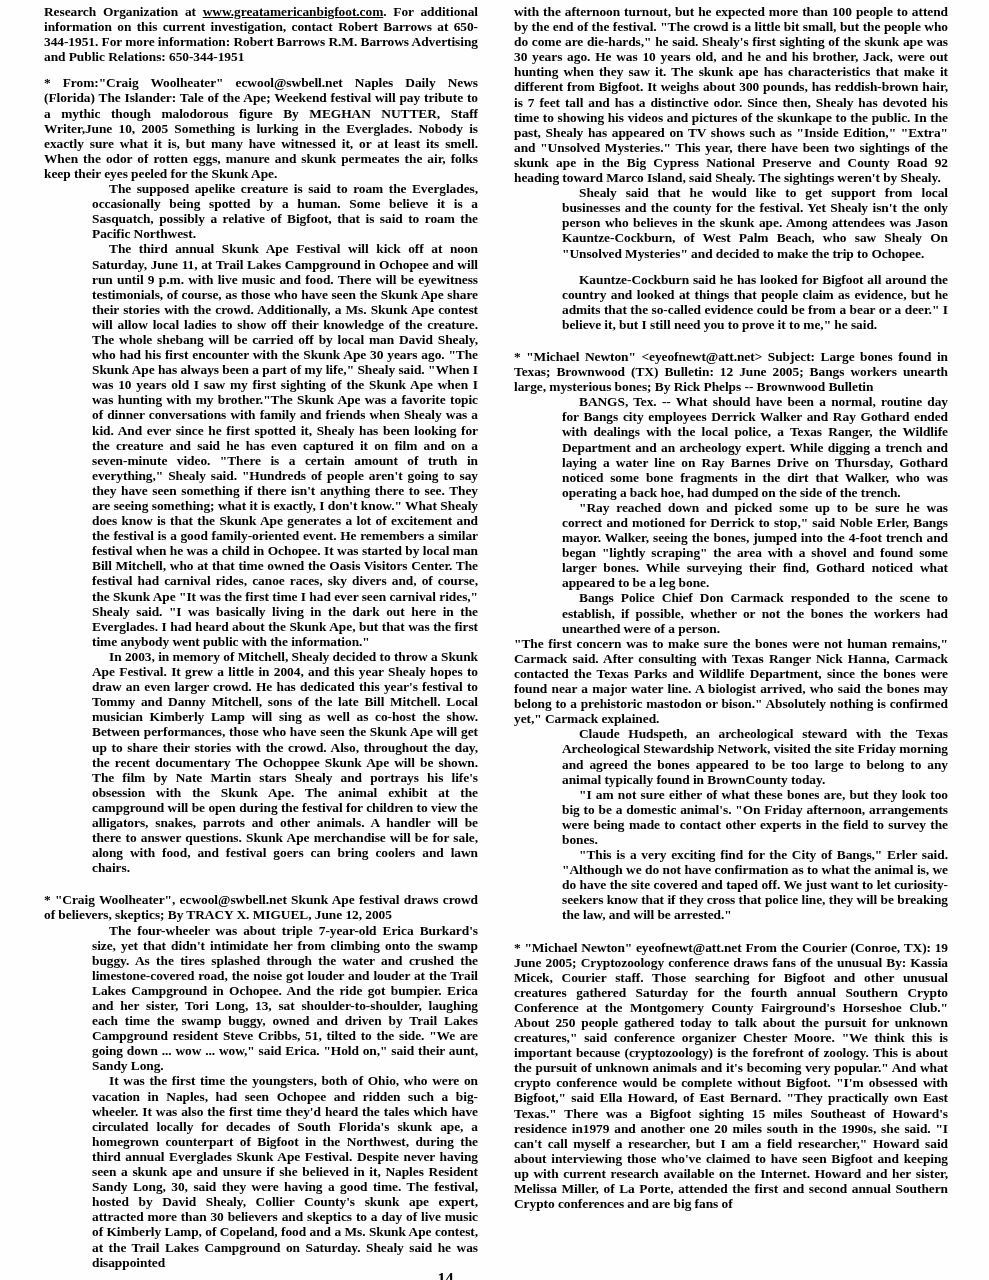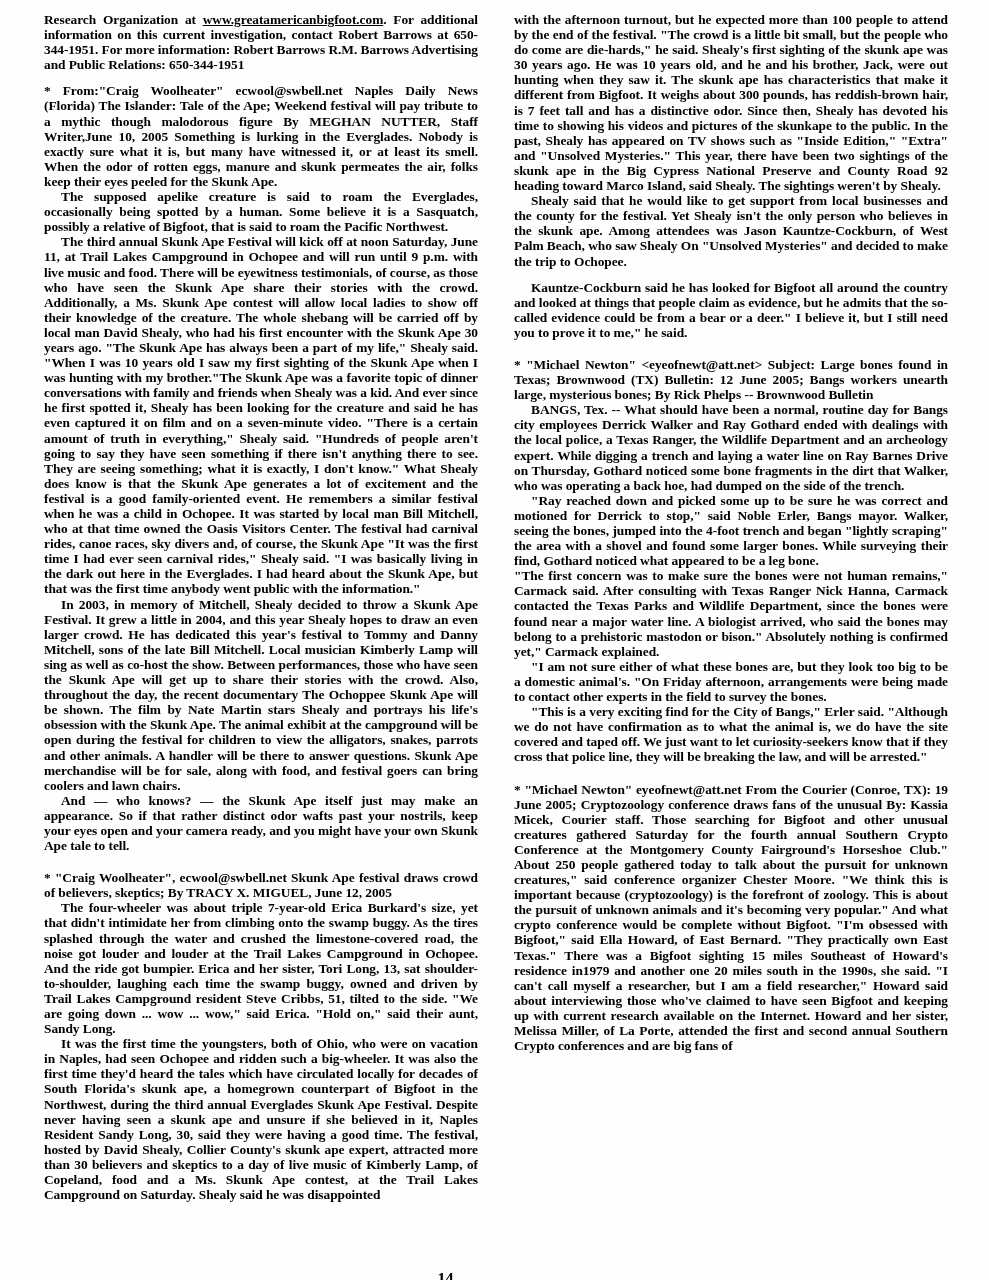--- a/index.html
+++ b/index.html
@@ -19,38 +19,39 @@
     position: absolute;
     left: 0;
     top: 0;
     width: 989px;
     height: 1280px;
     background: #fefefe;
   }
   .columns {
     position: absolute;
     left: 44px;
-    top: 12px;
+    top: 4px;
     width: 905px;
     display: flex;
     gap: 36px;
   }
   .col {
     width: 434px;
   }
   .col p {
     margin: 0;
     font-size: 13.4px;
     line-height: 15.1px;
     text-align: justify;
     font-weight: bold;
     letter-spacing: -0.05px;
   }
   .col p.indent {
     text-indent: 17px;
+    margin-left: 48px;
   }
   .col p.gap {
     margin-top: 11px;
   }
   .col p.biggap {
     margin-top: 17px;
   }
   .col p.hang {
     text-indent: 0;
   }
@@ -74,34 +75,35 @@
 
 <div class="page">
   <div class="columns">
 
     <div class="col">
       <p class="hang"><span>Research Organization at </span><a class="link" href="#">www.greatamericanbigfoot.com</a><span>. For additional information on this current investigation, contact Robert Barrows at 650-344-1951. For more information: Robert Barrows R.M. Barrows Advertising and Public Relations: 650-344-1951</span></p>
       <p class="gap hang">*  From:"Craig Woolheater" ecwool@swbell.net  Naples Daily News (Florida)  The Islander: Tale of the Ape; Weekend festival will pay tribute to a mythic though malodorous figure By MEGHAN NUTTER, Staff Writer,June 10, 2005     Something is lurking in the Everglades. Nobody is exactly sure what it is, but many have witnessed it, or at least its smell. When the odor of rotten eggs, manure and skunk permeates the air, folks keep their eyes peeled for the Skunk Ape.</p>
       <p class="indent">The supposed apelike creature is said to roam the Everglades, occasionally being spotted by a human. Some believe it is a Sasquatch, possibly a relative of Bigfoot, that is said to roam the Pacific Northwest.</p>
       <p class="indent">The third annual Skunk Ape Festival will kick off at noon Saturday, June 11, at Trail Lakes Campground in Ochopee and will run until 9 p.m. with live music and food. There will be eyewitness testimonials, of course, as those who have seen the Skunk Ape share their stories with the crowd. Additionally, a Ms. Skunk Ape contest will allow local ladies to show off their knowledge of the creature. The whole shebang will be carried off by local man David Shealy, who had his first encounter with the Skunk Ape 30 years ago.   "The Skunk Ape has always been a part of my life," Shealy said. "When I was 10 years old I saw my first sighting of the Skunk Ape when I was hunting with my brother."The Skunk Ape was a favorite topic of dinner conversations with family and friends when Shealy was a kid. And ever since he first spotted it, Shealy has been looking for the creature and said he has even captured it on film and on a seven-minute video. "There is a certain amount of truth in everything," Shealy said. "Hundreds of people aren't going to say they have seen something if there isn't anything there to see. They are seeing something; what it is exactly, I don't know." What Shealy does know is that the Skunk Ape generates a lot of excitement and the festival is a good family-oriented event. He remembers a similar festival when he was a child in Ochopee. It was started by local man Bill Mitchell, who at that time owned the Oasis Visitors Center. The festival had carnival rides, canoe races, sky divers and, of course, the Skunk Ape "It was the first time I had ever seen carnival rides," Shealy said. "I was basically living in the dark out here in the Everglades. I had heard about the Skunk Ape, but that was the first time anybody went public with the information."</p>
       <p class="indent">In 2003, in memory of Mitchell, Shealy decided to throw a Skunk Ape Festival. It grew a little in 2004, and this year Shealy hopes to draw an even larger crowd. He has dedicated this year's festival to Tommy and Danny Mitchell, sons of the late Bill Mitchell. Local musician Kimberly Lamp will sing as well as co-host the show. Between performances, those who have seen the Skunk Ape will get up to share their stories with the crowd. Also, throughout the day, the recent documentary The Ochoppee Skunk Ape will be shown. The film by Nate Martin stars Shealy and portrays his life's obsession with the Skunk Ape. The animal exhibit at the campground will be open during the festival for  children to view the alligators, snakes, parrots and other animals. A handler will be there to answer questions. Skunk Ape merchandise will be for sale, along with food, and festival goers can bring coolers and lawn chairs.</p>
-      <p class="indent">And — who knows? — the Skunk Ape itself just may make an appearance. So if that rather distinct odor wafts past your nostrils, keep your eyes open and your camera ready, and you might have your own Skunk Ape tale to tell.</p>
       <p class="biggap hang">* "Craig Woolheater", ecwool@swbell.net   Skunk Ape festival draws crowd of believers, skeptics; By TRACY X. MIGUEL, June 12, 2005</p>
       <p class="indent">The four-wheeler was about triple 7-year-old Erica Burkard's size, yet that didn't intimidate her from climbing onto the swamp buggy. As the tires splashed through the water and crushed the limestone-covered road, the noise got louder and louder at the Trail Lakes Campground in Ochopee. And the ride got bumpier. Erica and her sister, Tori Long, 13, sat shoulder-to-shoulder, laughing each time the swamp buggy, owned and driven by Trail Lakes Campground resident Steve Cribbs, 51, tilted to the side. "We are going down ... wow ... wow," said Erica. "Hold on," said their aunt, Sandy Long.</p>
       <p class="indent">It was the first time the youngsters, both of Ohio, who were on vacation in Naples, had seen Ochopee and ridden such a big-wheeler. It was also the first time they'd heard the tales which have circulated locally for decades of South Florida's skunk ape, a homegrown counterpart of Bigfoot in the Northwest, during the third annual Everglades Skunk Ape Festival. Despite never having seen a skunk ape and unsure if she believed in it, Naples Resident Sandy Long, 30, said they were having a good time. The festival, hosted by David Shealy, Collier County's skunk ape expert, attracted more than 30 believers and skeptics to a day of live music of Kimberly Lamp, of Copeland, food and a Ms. Skunk Ape contest, at the Trail Lakes Campground on Saturday. Shealy said he was disappointed</p>
     </div>
 
     <div class="col">
       <p class="hang">with the afternoon turnout, but he expected more than 100 people to attend by the end of the festival. "The crowd is a little bit small, but the people who do come are die-hards," he said. Shealy's first sighting of the skunk ape was 30 years ago. He was 10 years old, and he and his brother, Jack, were out hunting when they saw it. The skunk ape has characteristics that make it different from Bigfoot. It weighs about 300 pounds, has reddish-brown hair, is 7 feet tall and has a distinctive odor. Since then, Shealy has devoted his time to showing his videos and pictures of the skunkape to the public. In the past, Shealy has appeared on TV shows such as "Inside Edition," "Extra" and "Unsolved Mysteries." This year, there have been two sightings of the skunk ape in the Big Cypress National Preserve and County Road 92 heading toward Marco Island, said Shealy. The sightings weren't by Shealy.</p>
       <p class="indent">Shealy said that he would like to get support from local businesses and the county for the festival. Yet Shealy isn't the only person who believes in the skunk ape. Among attendees was Jason Kauntze-Cockburn, of West Palm Beach, who saw Shealy  On "Unsolved Mysteries" and decided to make the trip to Ochopee.</p>
       <p class="gap indent">Kauntze-Cockburn said he has looked for Bigfoot all around the country and looked at things that people claim as evidence, but he admits that the so-called evidence could be from a bear or a deer." I believe it, but I still need you to prove it to me," he said.</p>
       <p class="biggap hang">* "Michael Newton" &lt;eyeofnewt@att.net&gt; Subject: Large bones found in Texas;  Brownwood (TX) Bulletin: 12 June 2005; Bangs workers unearth large, mysterious bones; By Rick Phelps -- Brownwood Bulletin</p>
       <p class="indent">BANGS, Tex. -- What should have been a normal, routine day for Bangs city employees Derrick Walker and Ray Gothard ended with dealings with the local police, a Texas Ranger, the Wildlife Department and an archeology expert. While digging a trench and laying a water line on Ray Barnes Drive on Thursday, Gothard noticed some bone fragments in the dirt that Walker, who was operating a back hoe, had dumped on the side of the trench.</p>
       <p class="indent">"Ray reached down and picked some up to be sure he was correct and motioned for Derrick to stop," said Noble Erler, Bangs mayor. Walker, seeing the bones, jumped into the 4-foot trench and began  "lightly scraping" the area with a shovel and found some larger bones. While surveying their find, Gothard noticed what appeared to be a leg bone.</p>
+      <p class="indent">Bangs Police Chief Don Carmack responded to the scene to establish, if possible, whether or not the bones the workers had unearthed were of a person.</p>
       <p class="hang">"The first concern was to make sure the bones were not human remains," Carmack said.  After consulting with Texas Ranger Nick Hanna, Carmack contacted the Texas Parks and Wildlife Department, since the bones were found near a major water line. A biologist arrived, who said the bones may belong to a prehistoric mastodon or bison." Absolutely nothing is confirmed yet," Carmack explained.</p>
+      <p class="indent">Claude Hudspeth, an archeological steward with the Texas Archeological Stewardship Network, visited the site Friday morning and agreed the bones appeared to be too large to belong to any animal typically found in BrownCounty today.</p>
       <p class="indent">"I am not sure either of what these bones are, but they look too big to be a domestic animal's. "On Friday afternoon, arrangements were being made to contact other experts in the field to survey the bones.</p>
       <p class="indent">"This is a very exciting find for the City of Bangs," Erler said. "Although we do not have confirmation as to what the animal is, we do have the site covered and taped off. We just want to let curiosity-seekers know that if they cross that police line, they will be breaking the law, and will be arrested."</p>
       <p class="biggap hang">*   "Michael Newton" eyeofnewt@att.net   From the Courier (Conroe, TX): 19 June 2005; Cryptozoology conference draws fans of the unusual By: Kassia Micek, Courier staff.   Those searching for Bigfoot and other unusual creatures gathered Saturday for the fourth annual Southern Crypto Conference at the Montgomery County Fairground's Horseshoe Club."  About 250 people gathered today to talk about the pursuit for unknown creatures," said conference organizer Chester Moore. "We think this is important because (cryptozoology) is the forefront of zoology. This is about the pursuit of unknown animals and it's becoming very popular." And what crypto conference would be complete without Bigfoot. "I'm obsessed with Bigfoot," said Ella Howard, of East Bernard. "They practically own East Texas." There was a Bigfoot sighting 15 miles Southeast of Howard's residence in1979 and another one 20 miles south in the 1990s, she said. "I can't call myself a researcher, but I am a field researcher,"  Howard said about interviewing those who've claimed to have seen Bigfoot and keeping up with current research available on the Internet. Howard and her sister, Melissa Miller, of La Porte, attended the first and second annual Southern Crypto conferences and are big fans of</p>
     </div>
 
   </div>
 
   <div class="pageno">14.</div>
 </div>
 

